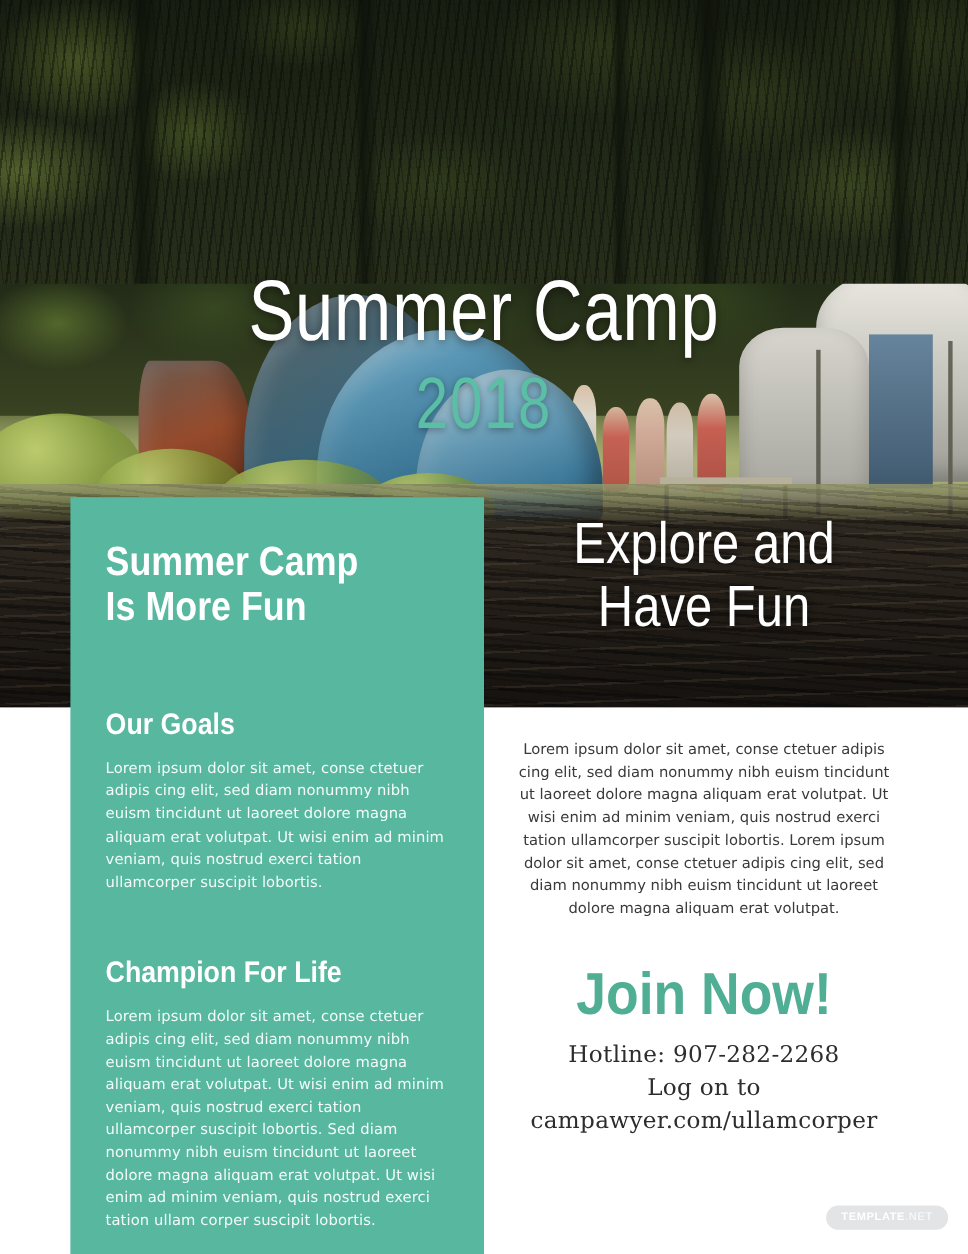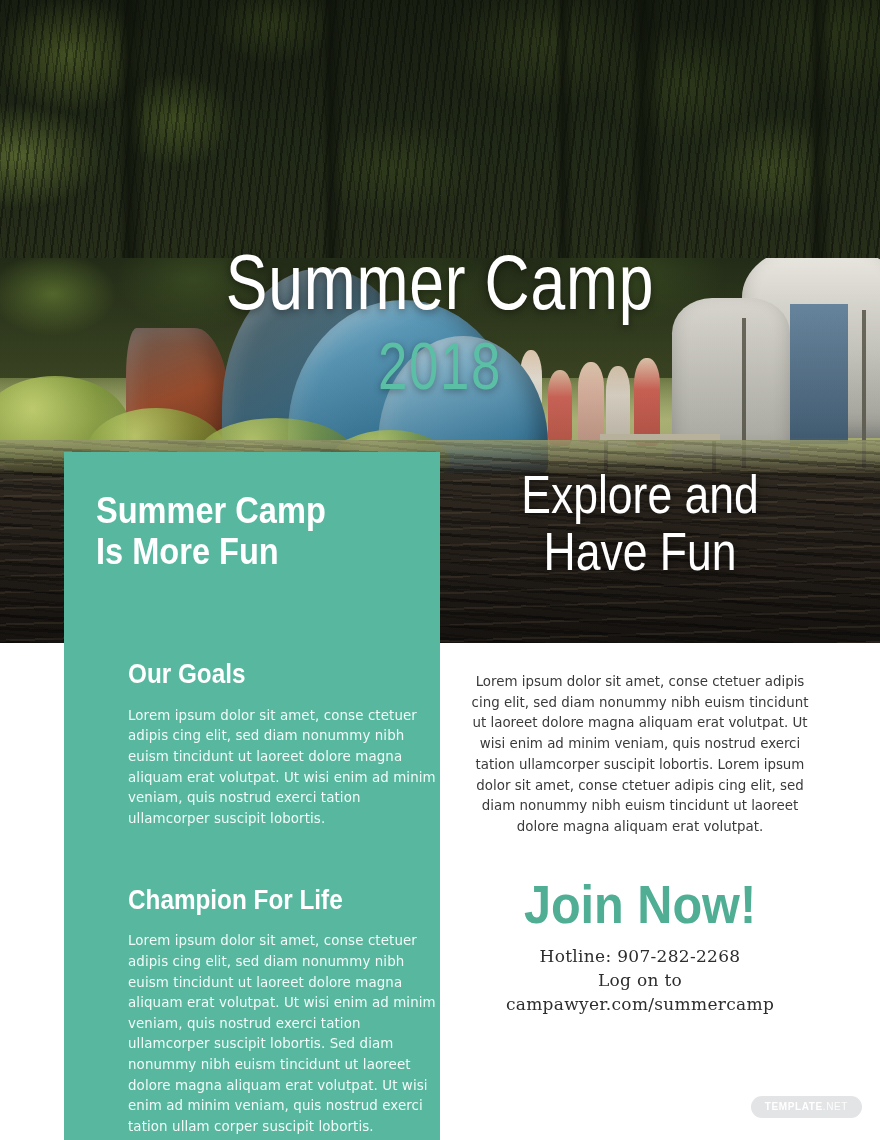--- a/index.html
+++ b/index.html
@@ -170,21 +170,21 @@
   .teal-panel {
     position:absolute; left:64px; top:452px; width:376px; height:688px;
     background:#57b79f; z-index:5;
   }
   .panel-head {
     position:absolute; left:32px; top:38px; width:310px;
     color:#ffffff; font-size:37px; line-height:1.12; font-weight:bold;
     font-family:"Liberation Sans Narrow","Liberation Sans",sans-serif;
     transform:scaleX(.88); transform-origin:left center;
   }
-  .panel-body { position:absolute; left:32px; top:208px; width:316px;margin-left:32px; }
+  .panel-body { position:absolute; left:32px; top:192px; width:316px; }
   .sec-h {
     color:#ffffff; font-size:27px; font-weight:bold; line-height:1.1;
     font-family:"Liberation Sans Narrow","Liberation Sans",sans-serif;
     transform:scaleX(.90); transform-origin:left center; margin-bottom:16px;
   }
   .sec-p {
     color:#f2fbf8; font-size:13.4px; line-height:1.54;
     font-family:"DejaVu Sans", sans-serif; font-weight:400;
     letter-spacing:.1px;
   }
@@ -197,21 +197,21 @@
     font-family:"DejaVu Sans", sans-serif;
   }
   .join {
     position:absolute; left:470px; top:877px; width:340px; text-align:center; z-index:4;
     color:#4fae93; font-size:54px; font-weight:bold; line-height:1;
     font-family:"Liberation Sans Narrow","Liberation Sans",sans-serif;
     transform:scaleX(.90); transform-origin:center;
   }
   .contact {
     position:absolute; left:460px; top:944px; width:360px; text-align:center; z-index:4;
-    color:#2d2d2d; font-size:17px; line-height:1.42;
+    color:#2d2d2d; font-size:21px; line-height:1.42;
     font-family:"DejaVu Serif", serif; letter-spacing:.3px;
   }
 
   
   .watermark {
     position:absolute; right:18px; bottom:22px; z-index:9;
     background:#e3e4e6; border-radius:11px; padding:5px 14px 6px;
     font-size:10px; letter-spacing:.6px; color:#ffffff;
     font-family:Liberation Sans, sans-serif;
   }
@@ -290,20 +290,20 @@
 
   <div class="right-col">
     <p class="right-p">Lorem ipsum dolor sit amet, conse ctetuer adipis cing elit, sed diam nonummy nibh euism tincidunt ut laoreet dolore magna aliquam erat volutpat. Ut wisi enim ad minim veniam, quis nostrud exerci tation ullamcorper suscipit lobortis. Lorem ipsum dolor sit amet, conse ctetuer adipis cing elit, sed diam nonummy nibh euism tincidunt ut laoreet dolore magna aliquam erat volutpat.</p>
   </div>
 
   <div class="join">Join Now!</div>
 
   <div class="contact">
     <div>Hotline: 907-282-2268</div>
     <div>Log on to</div>
-    <div>campawyer.com/summercamp</div>
+    <div>campawyer.com/ullamcorper</div>
   </div>
 
   <div class="watermark">
     <span class="wm-b">TEMPLATE</span><span class="wm-l">.NET</span>
   </div>
 
 </div>
 
 </body></html>

